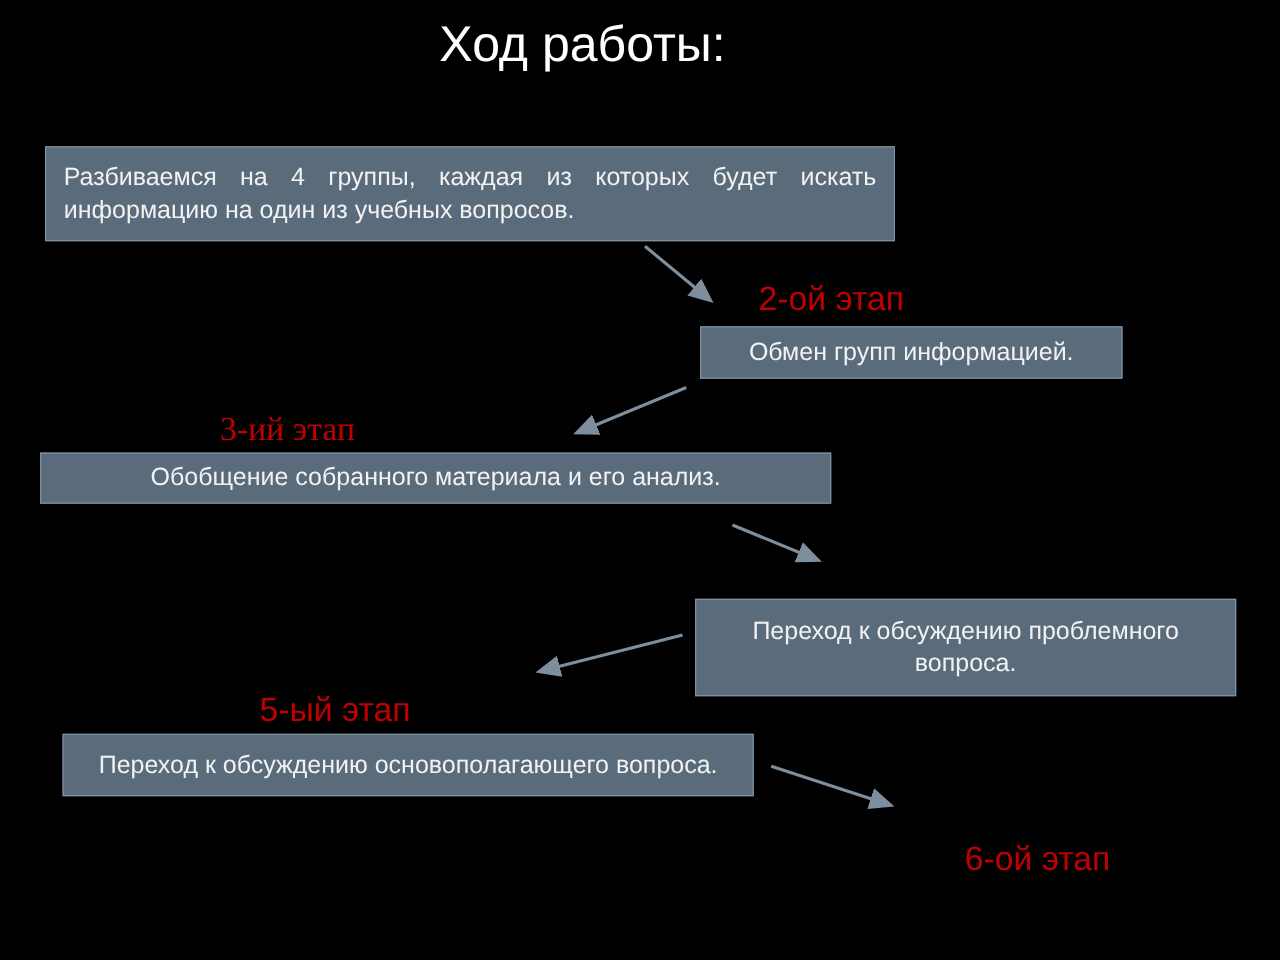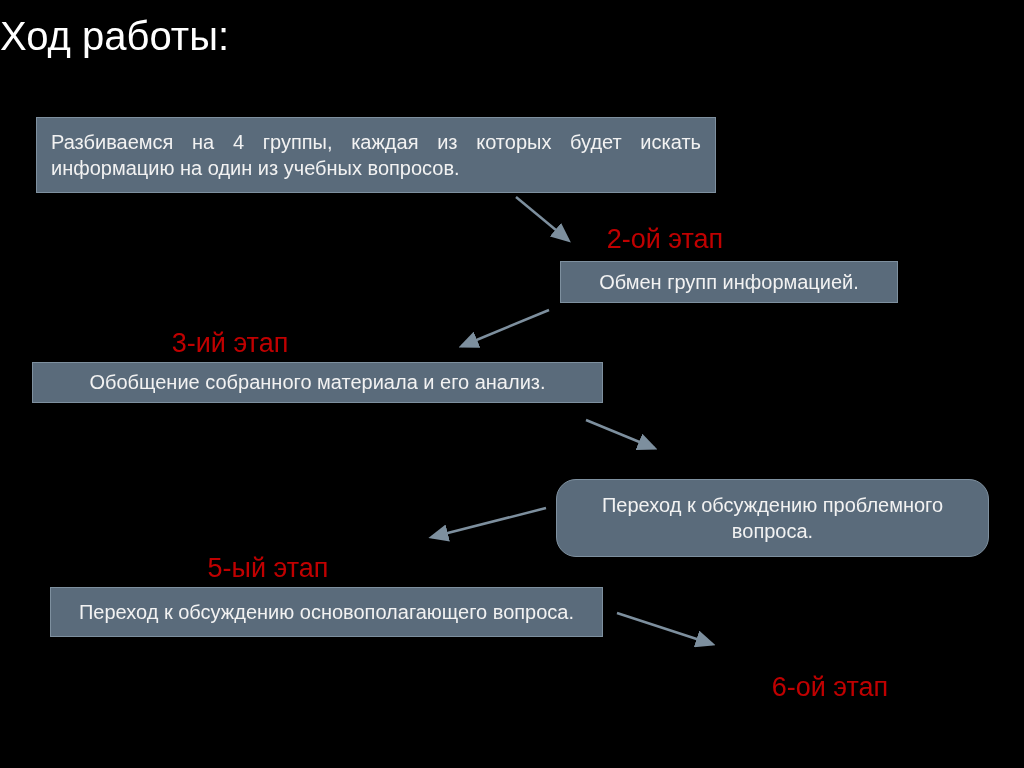--- a/index.html
+++ b/index.html
@@ -18,20 +18,21 @@
     font-family:"Liberation Sans", sans-serif;
   }
   .slide{
     position:relative;
     width:1024px;height:768px;
     background:var(--background);
   }
   .slide-title{
     position:absolute;
     left:0;top:14px;width:932px;
+    text-align:center;
     color:var(--title);
     font-size:40px;
     font-weight:400;
   }
   .stage-label{
     position:absolute;
     width:240px;
     text-align:center;
     color:var(--stage-label);
     font-size:27px;
@@ -61,24 +62,24 @@
     stroke-width:2.5;
     fill:none;
   }
   .arrowhead-shape{ fill:var(--arrow); }
 
   
   #label-1{left:392px;top:78px;}
   #box-1{left:36px;top:117px;width:680px;min-height:76px;}
   #label-2{left:545px;top:224px;}
   #box-2{left:560px;top:261px;width:338px;height:42px;}
-  #label-3{left:110px;top:328px;}
-  #box-3{left:32px;top:362px;width:571px;height:41px;}
+  #label-3{left:110px;top:328px;font-family:Liberation Serif, serif;}
+  #box-3{left:32px;top:362px;width:633px;height:41px;}
   #label-4{left:678px;top:441px;}
-  #box-4{left:556px;top:479px;width:433px;height:78px;border-radius:20px;}
+  #box-4{left:556px;top:479px;width:433px;height:78px;}
   #label-5{left:148px;top:553px;}
   #box-5{left:50px;top:587px;width:553px;height:50px;}
   #label-6{left:710px;top:672px;}
   #box-6{left:670px;top:695px;width:320px;height:45px;}
 </style>
 </head>
 <body>
 
 <div class="slide">
 

